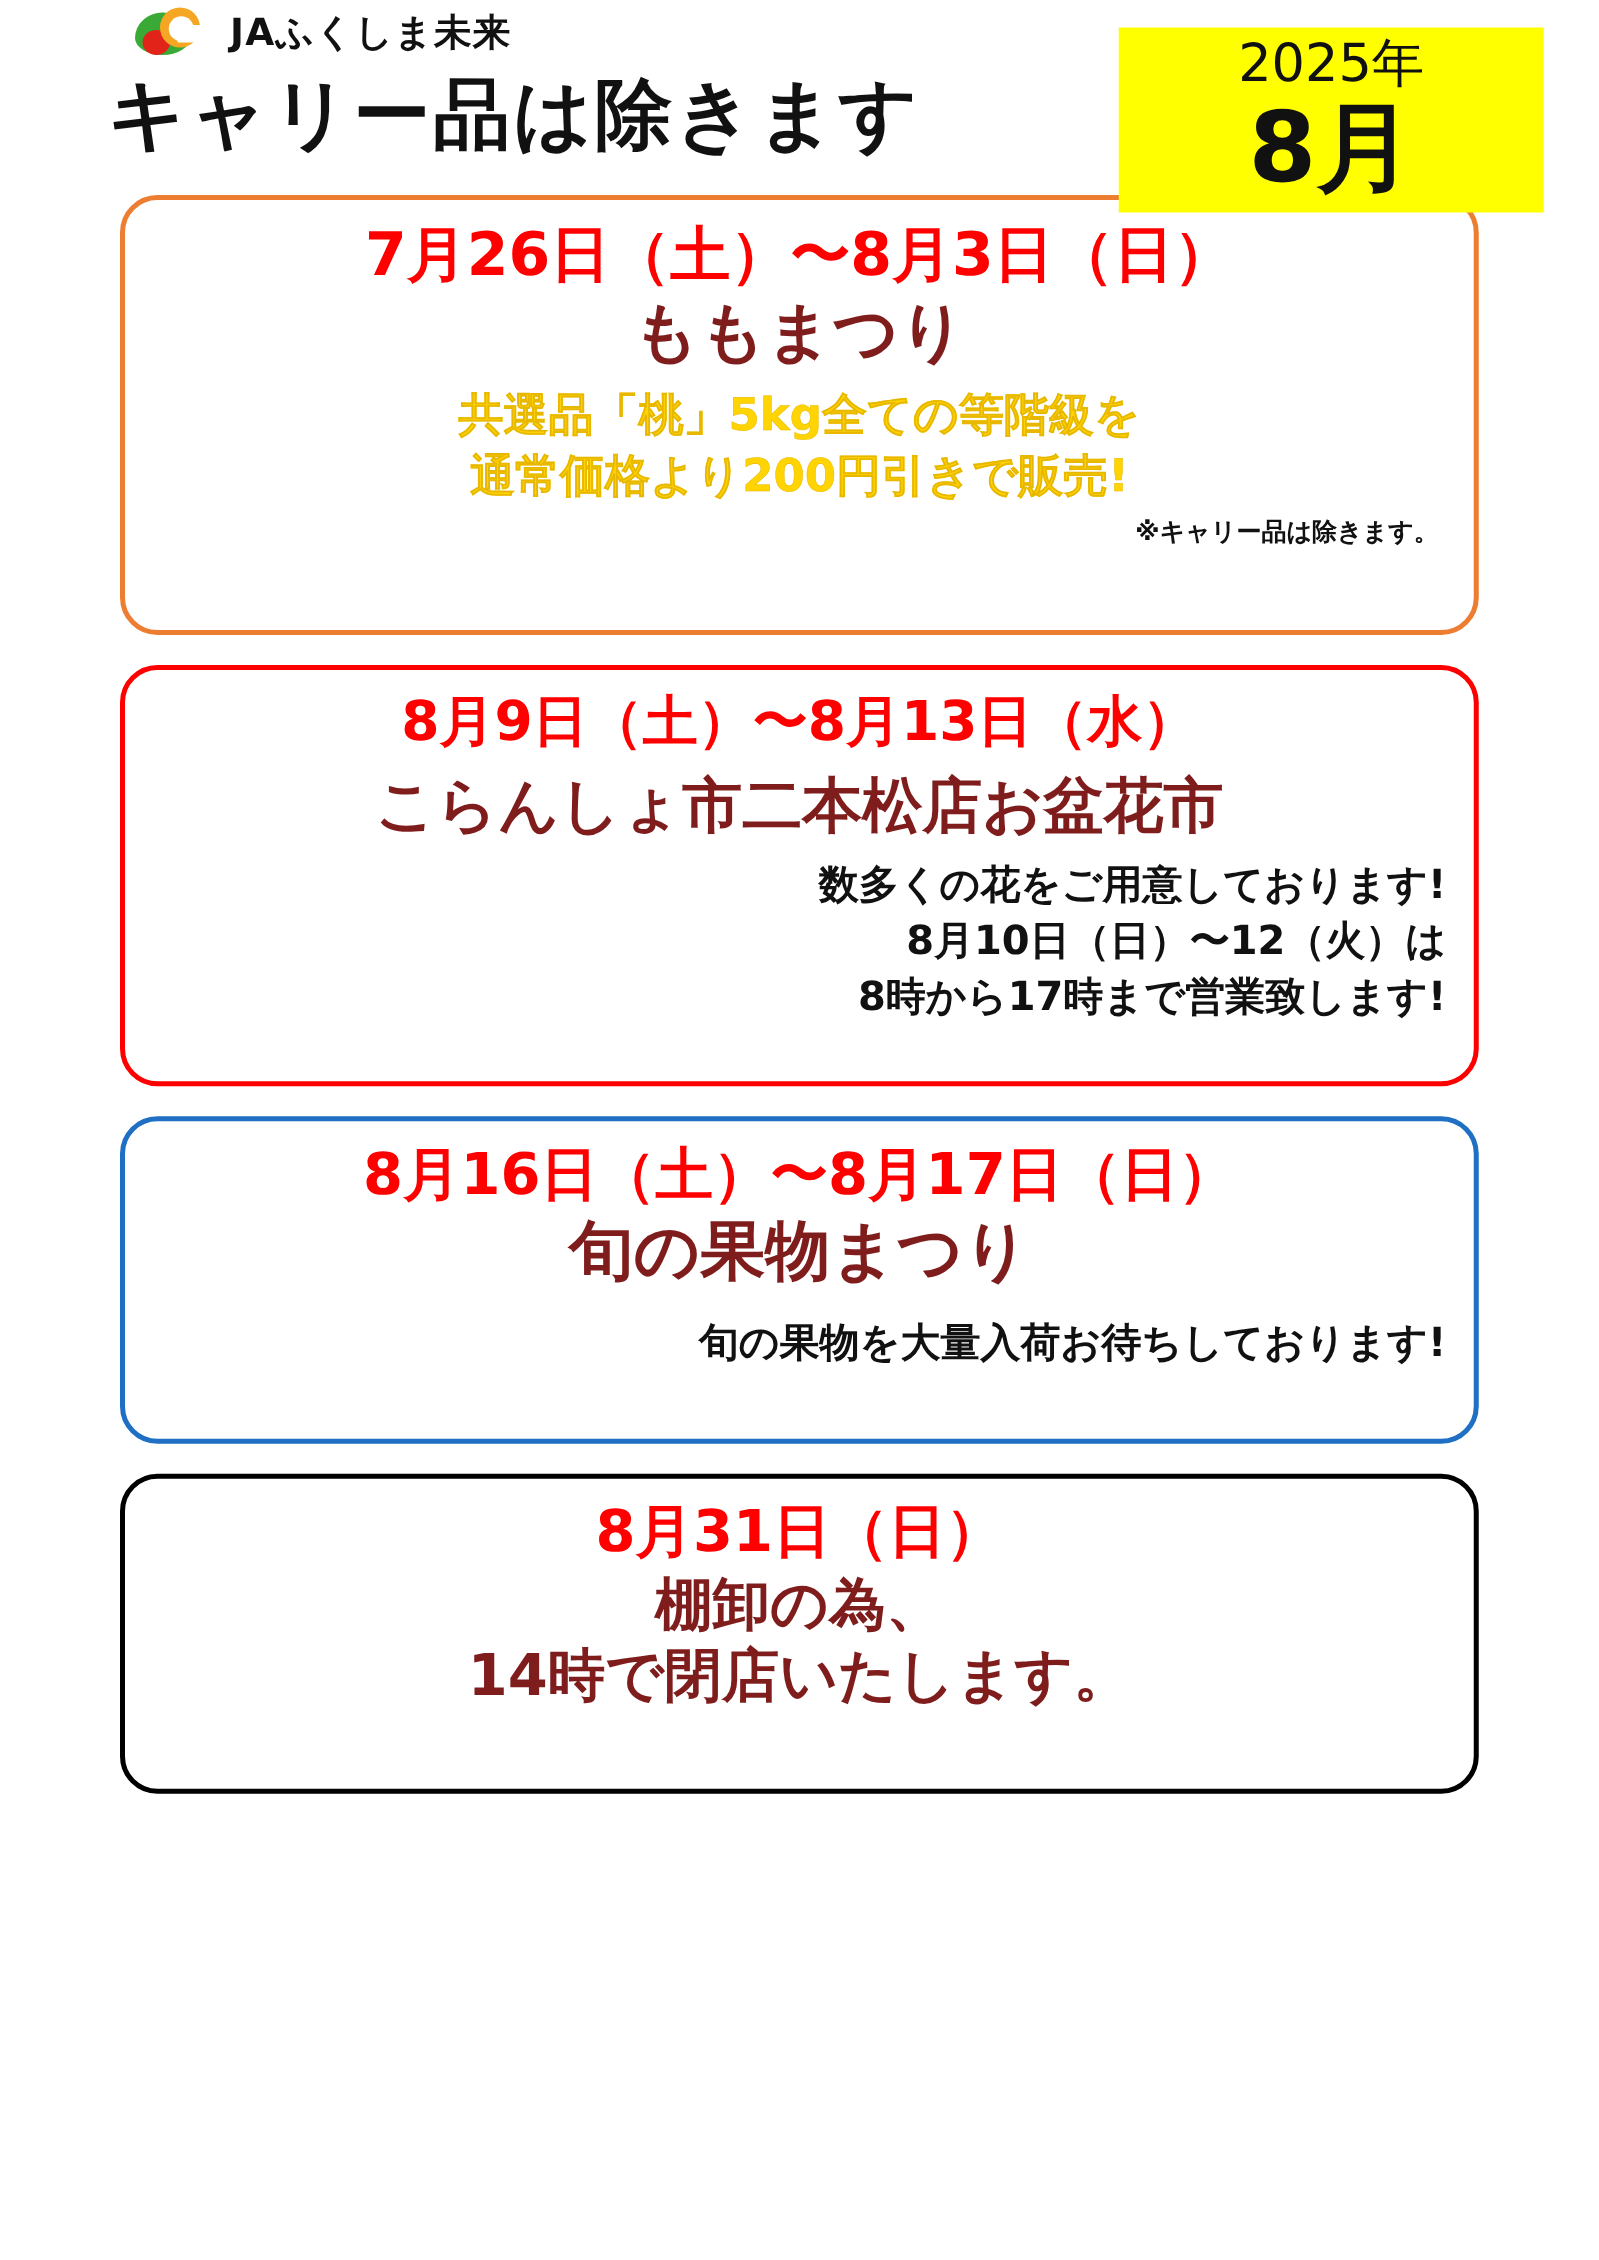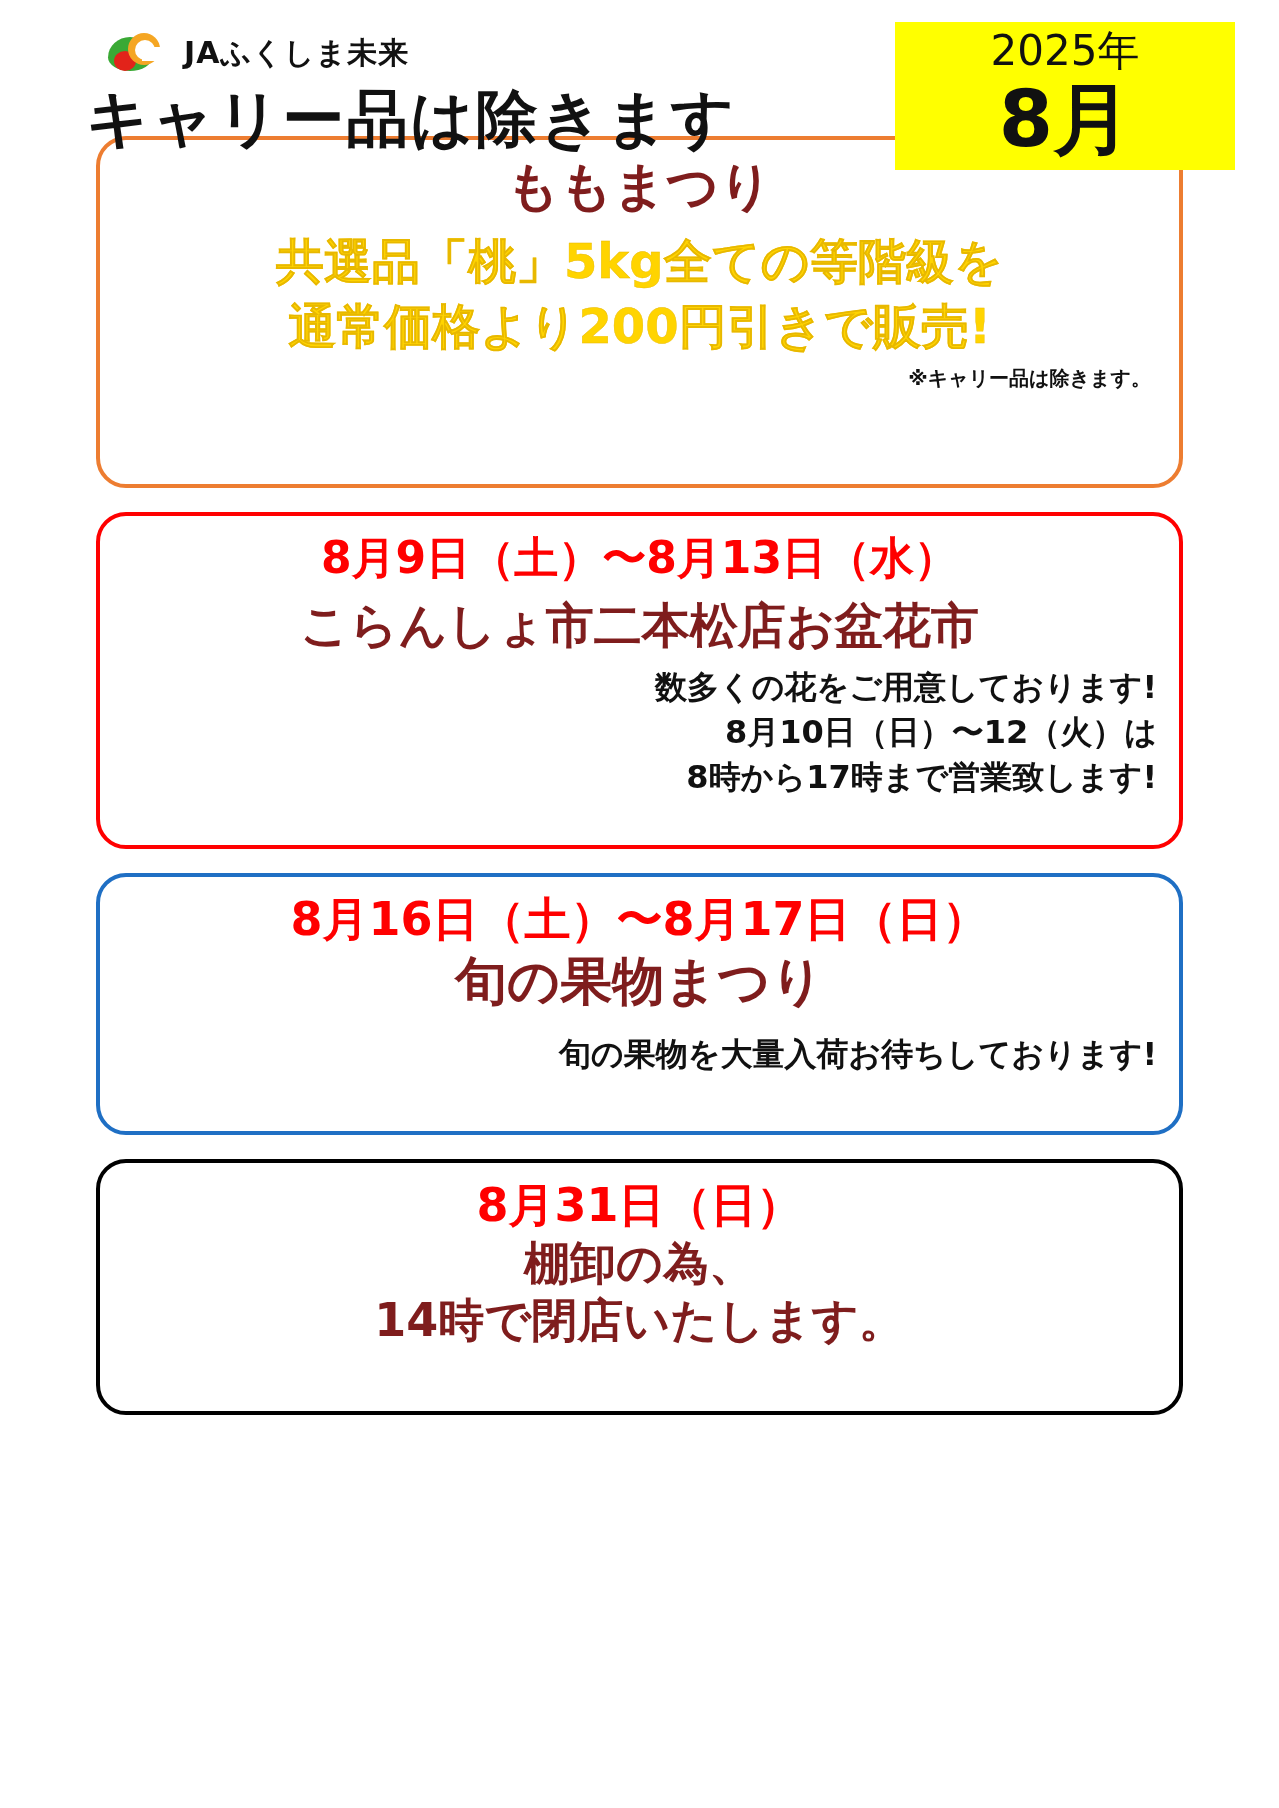--- a/index.html
+++ b/index.html
@@ -12,22 +12,22 @@
     height: 1808px;
     font-family: "Liberation Sans", "DejaVu Sans", sans-serif;
     color: #000000;
     position: relative;
     overflow: hidden;
   }
 
   
   .header {
     position: relative;
-    height: 136px;
-    padding: 31px 40px 0 40px;
+    height: 156px;
+    padding: 4px 40px 0 40px;
     box-sizing: border-box;
   }
   .brand-row {
     display: flex;
     align-items: center;
     gap: 14px;
     padding-left: 68px;
   }
   .ja-logo {
     width: 62px;
@@ -145,21 +145,21 @@
     font-family: "DejaVu Sans", "Liberation Sans", sans-serif;
     line-height: 1.25;
   }
   .t-52 { font-size: 52px; }
   .t-48 { font-size: 48px; }
   .t-46 { font-size: 46px; }
 
   .sub-yellow {
     color: #ffd400;
     font-weight: bold;
-    font-size: 48px;
+    font-size: 36px;
     line-height: 1.35;
     font-family: "DejaVu Sans", "Liberation Sans", sans-serif;
     -webkit-text-stroke: 0.4px #e8b800;
   }
   .note-small {
     font-size: 20px;
     font-weight: bold;
     color: #111;
     text-align: right;
     padding-right: 6px;
@@ -195,20 +195,21 @@
 
   <div class="month-box">
     <div class="month-year">2025年</div>
     <div class="month-label">8月</div>
   </div>
 </div>
 
 <div class="cards">
 
   <div class="card orange">
+    <div class="date-line d-48">7月26日（土）〜8月3日（日）</div>
     <div class="title-red t-52">ももまつり</div>
     <div class="spacer-8"></div>
     <div class="sub-yellow">共選品「桃」5kg全ての等階級を</div>
     <div class="sub-yellow">通常価格より200円引きで販売!</div>
     <div class="note-small">※キャリー品は除きます。</div>
   </div>
 
   <div class="card red">
     <div class="date-line d-44">8月9日（土）〜8月13日（水）</div>
     <div class="spacer-8"></div>

